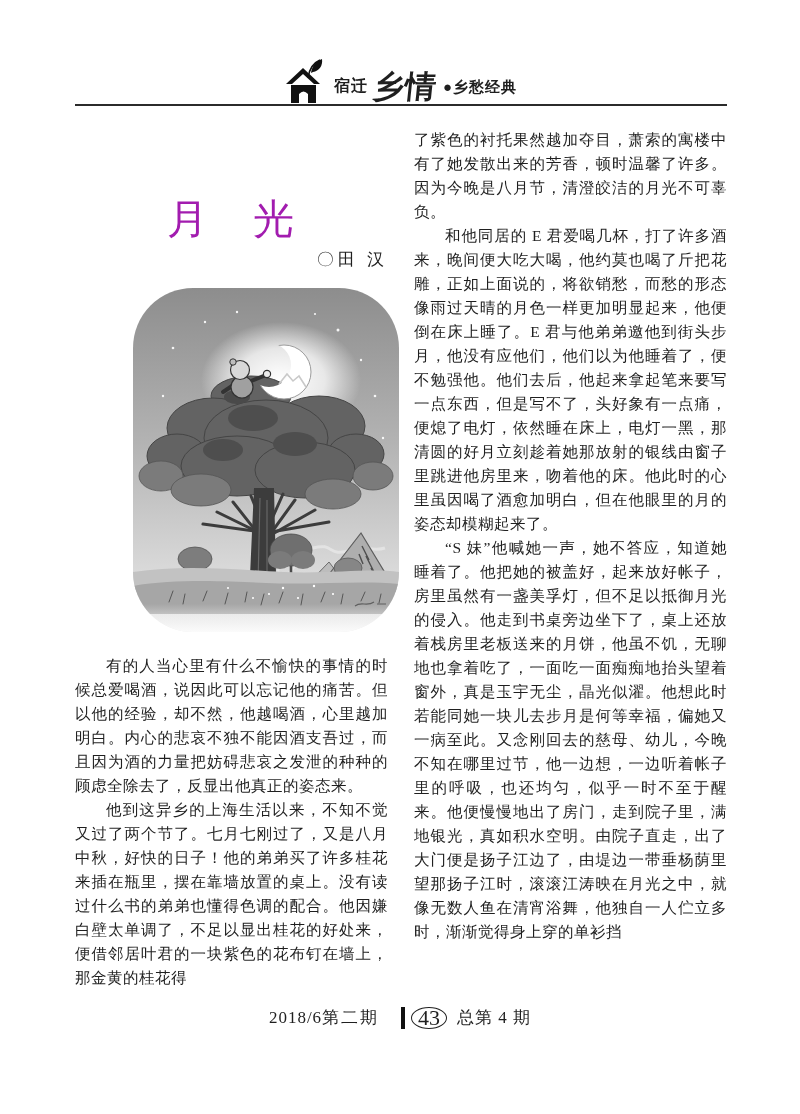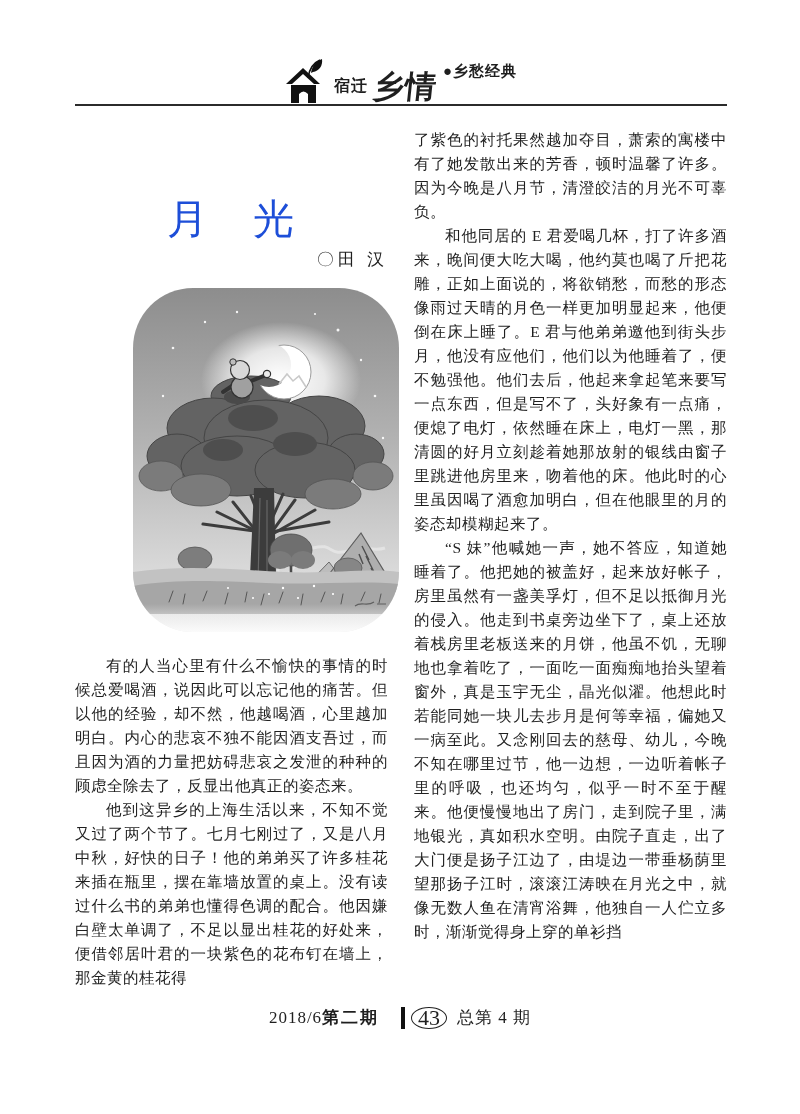--- a/index.html
+++ b/index.html
@@ -9,21 +9,21 @@
   }
 
   
   .brand { position:absolute; left:284px; top:58px; display:flex; align-items:flex-end; }
   .brand-logo { width:40px; height:46px; }
   .brand-prefix { font-family:"Liberation Sans","DejaVu Sans",sans-serif; font-weight:700;
     font-size:16px; margin:0 5px 7px 10px; letter-spacing:1px; }
   .brand-name { font-weight:700; font-size:31px; line-height:1; margin:0 6px 2px 0;
     transform:skewX(-6deg); letter-spacing:1px; }
   .brand-tagline { font-family:"Liberation Sans","DejaVu Sans",sans-serif; font-weight:700;
-    font-size:15px; margin-bottom:23px; letter-spacing:1px; }
+    font-size:15px; margin-bottom:7px; letter-spacing:1px; }
   .header-rule { position:absolute; left:75px; top:104px; width:652px; height:2px; background:#2b2b2b; }
 
   
   .title { position:absolute; left:75px; top:192px; width:313px; text-align:center;
     font-size:41px; letter-spacing:2px; }
   .author { position:absolute; left:75px; top:248px; width:313px; text-align:right;
     font-size:17px; letter-spacing:4px; }
 
   
   .illus { position:absolute; left:133px; top:288px; width:266px; height:344px; }
@@ -33,21 +33,21 @@
   .col-left  { left:75px;  top:654px; }
   .col-right { left:414px; top:128px; }
   .col p { margin:0; text-align:justify; font-size:15.5px; line-height:24px;
     letter-spacing:0.5px; }
   .indent { text-indent:2em; }
 
   
   .footer { position:absolute; left:0; top:1006px; width:800px; display:flex;
     justify-content:center; align-items:center; font-size:17px; }
   .f-date { letter-spacing:1px;text-align:right; }
-  .f-issue { letter-spacing:2px;font-weight:bold; }
+  .f-issue { letter-spacing:2px; }
   .f-bar { width:4px; height:22px; background:#111; margin:0 6px 0 22px; }
   .f-oval { display:inline-block; border:1.6px solid #222; border-radius:50%;
     padding:0 6px; font-size:22px; line-height:20px; }
   .f-volume { margin-left:10px; letter-spacing:1px; }
 </style>
 </head>
 <body>
 
 <div class="page">
 
@@ -58,21 +58,21 @@
       <path d="M2,26 L19,10 L36,26 L30,26 L19,16 L8,26 Z" fill="#111"></path>
       <rect x="7" y="27" width="25" height="18" fill="#111"></rect>
       <path d="M15,45 L15,36 Q19.5,31 24,36 L24,45 Z" fill="#fff"></path>
     </svg>
     <span class="brand-prefix">宿迁</span>
     <span class="brand-name">乡情</span>
     <span class="brand-tagline">●乡愁经典</span>
   </div>
   <div class="header-rule"></div>
 
-  <div class="title" style="color:#1d4ed8">月　光</div>
+  <div class="title" style="color:#a21caf">月　光</div>
   <div class="author">〇田 汉</div>
 
   <svg class="illus" viewBox="0 0 266 344">
     <defs>
       <linearGradient id="sky" x1="0" y1="0" x2="0" y2="1">
         <stop offset="0" stop-color="#8d8d8d"></stop>
         <stop offset="0.45" stop-color="#b3b3b3"></stop>
         <stop offset="0.8" stop-color="#d7d7d7"></stop>
         <stop offset="1" stop-color="#ececec"></stop>
       </linearGradient>

